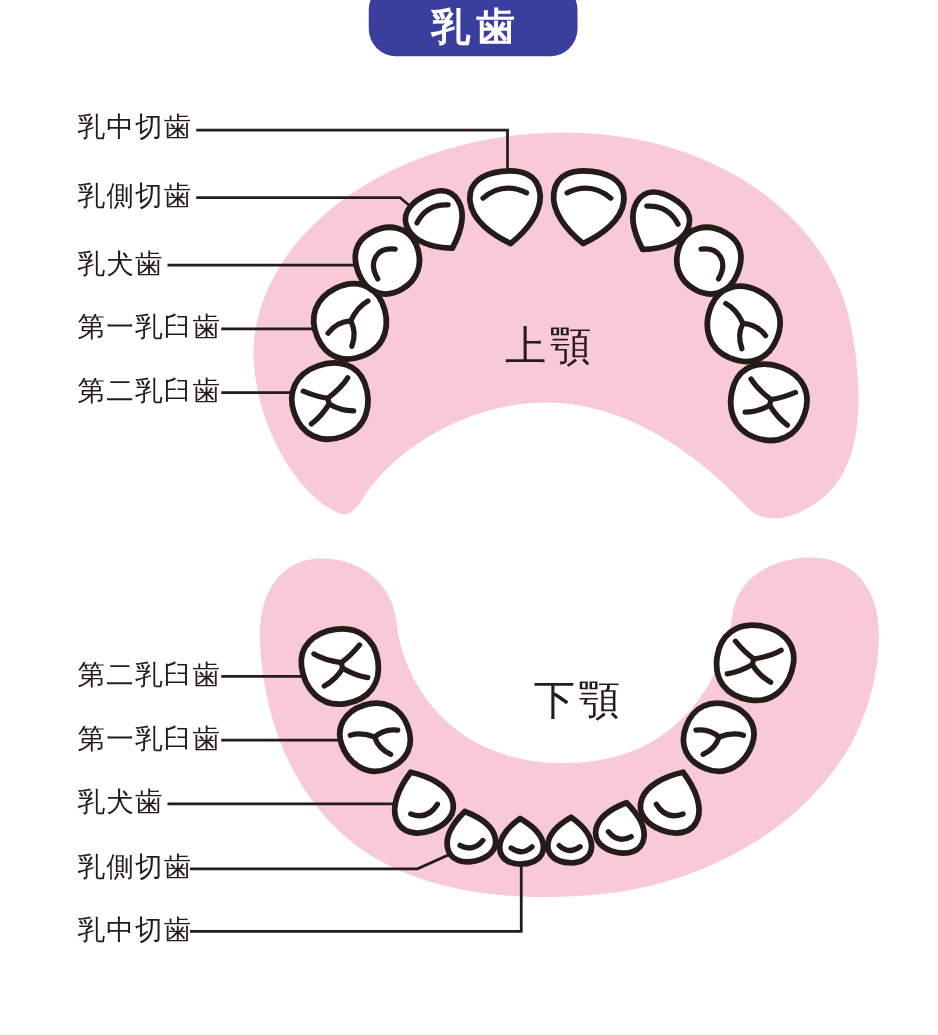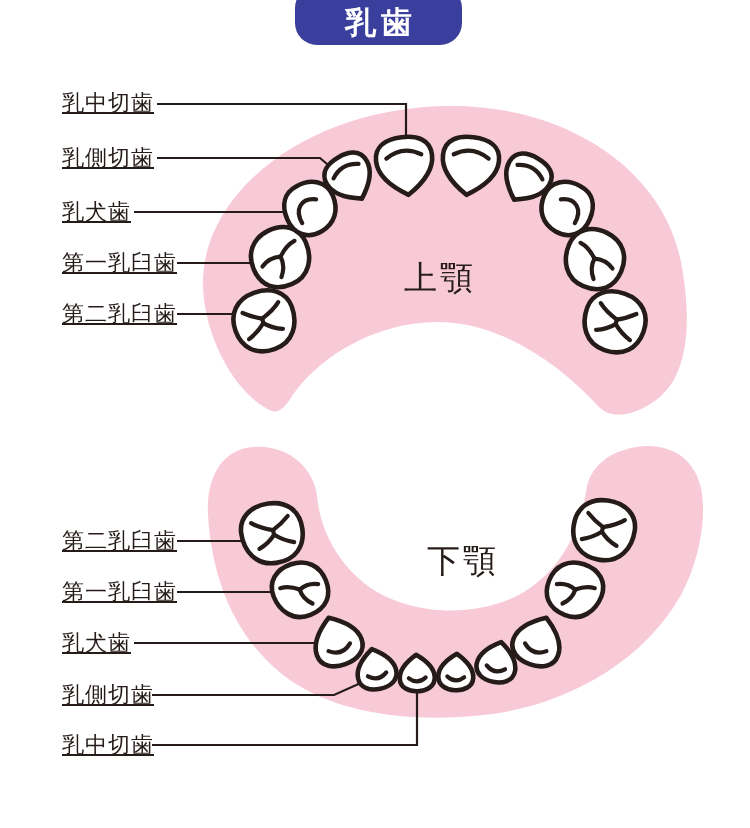--- a/index.html
+++ b/index.html
@@ -18,21 +18,21 @@
     background:var(--blue);border-radius:22px;
     display:flex;align-items:flex-end;justify-content:center;
   }
   .badge span{
     color:#fff;font-size:31px;font-weight:bold;letter-spacing:5px;
     padding-bottom:7px;padding-left:5px;line-height:1;
   }
   svg.diagram{position:absolute;left:0;top:0;}
   .tooth-label{
     position:absolute;left:62px;height:28px;line-height:28px;
-    font-size:22px;letter-spacing:1px;white-space:nowrap;text-decoration:underline;
+    font-size:22px;letter-spacing:1px;white-space:nowrap;
   }
   .jaw-label{
     position:absolute;font-size:33px;letter-spacing:3px;line-height:36px;
     white-space:nowrap;
     font-family:Liberation Serif, serif;
   }
   .u0{top:89px;} .u1{top:144px;} .u2{top:198px;} .u3{top:249px;} .u4{top:300px;}
   .d0{top:527px;} .d1{top:578px;} .d2{top:629px;} .d3{top:681px;} .d4{top:731px;}
   .jaw-upper{left:404px;top:260px;}
   .jaw-lower{left:406px;top:543px;margin-left:21px;}

